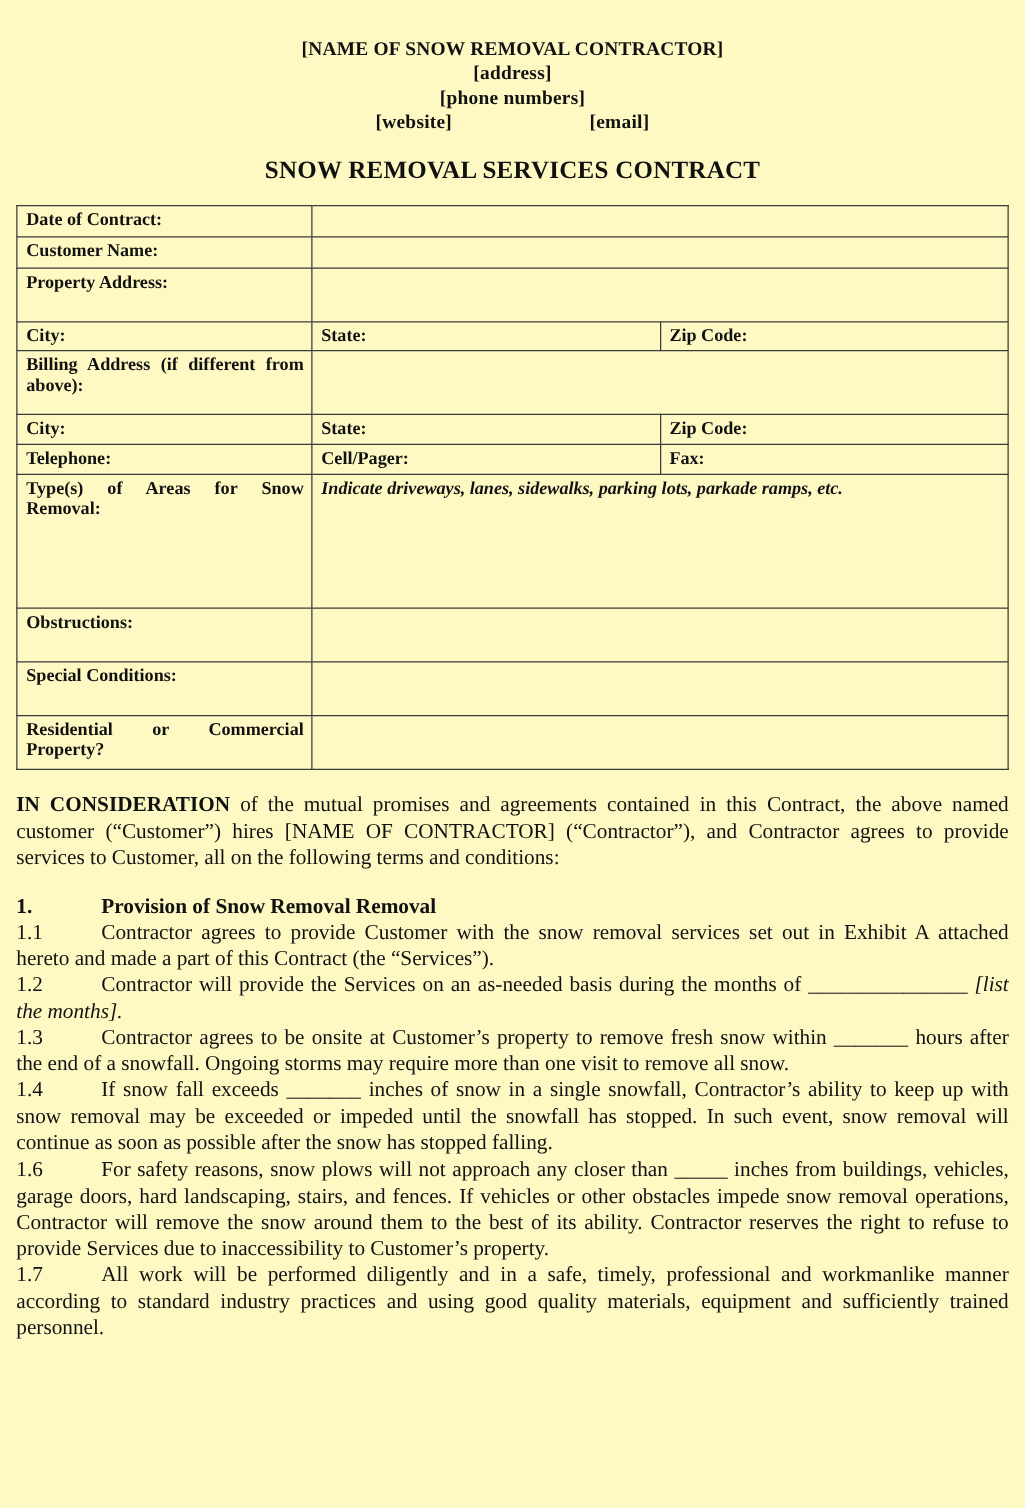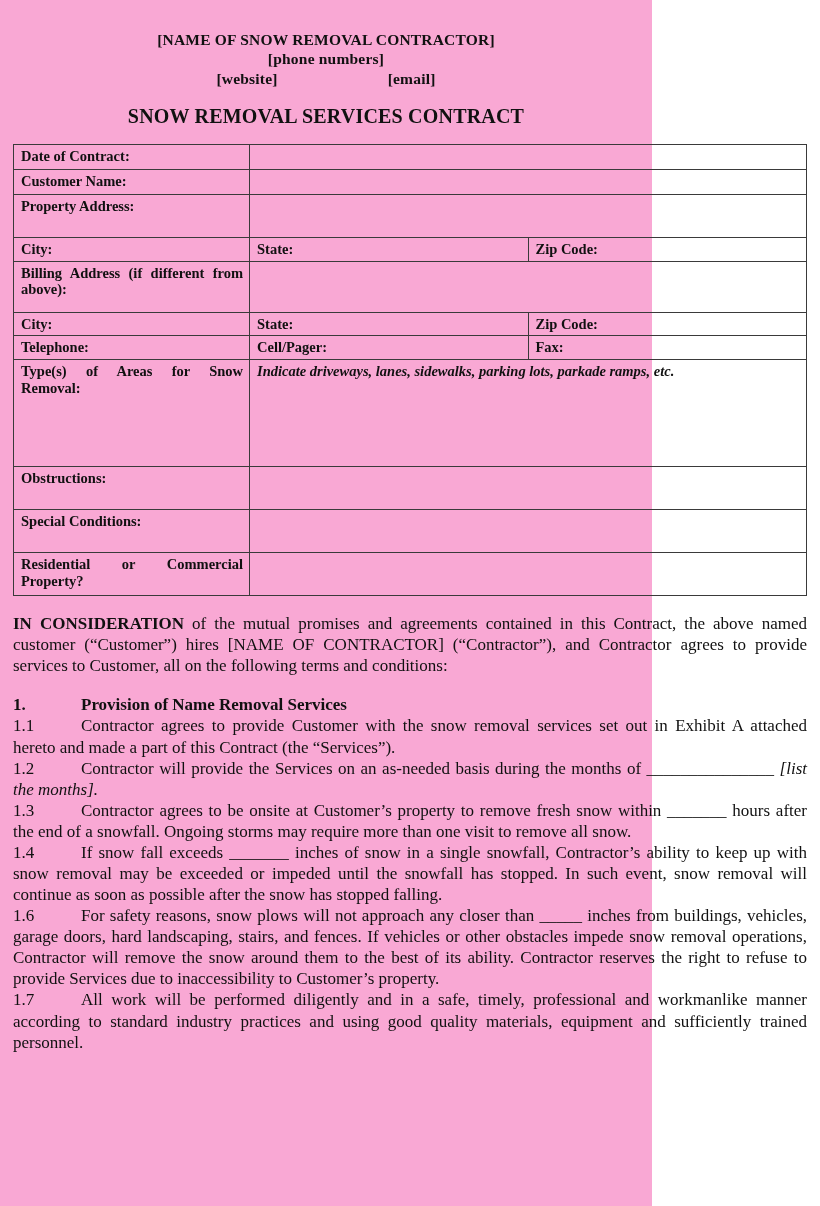--- a/index.html
+++ b/index.html
@@ -7,25 +7,25 @@
     padding: 0;
     background: #ffffff;
   }
   body {
     width: 820px;
     min-height: 1206px;
     font-family: "Liberation Serif", serif;
     color: #111111;
   }
   .page {
-    width: 652px;
+    width: 820px;
     min-height: 1206px;
     box-sizing: border-box;
     padding: 30px 13px 10px 13px;
-    background: #f9a8d4;
+    background: #fef9c3;
   }
   .letterhead {
     text-align: center;
     font-weight: bold;
     font-size: 15.5px;
     line-height: 1.25;
     letter-spacing: 0.2px;
   }
   .letterhead .line {
     display: block;
@@ -114,20 +114,21 @@
     width: 68px;
   }
 </style>
 </head>
 <body>
 
 <div class="page">
 
   <div class="letterhead">
     <span class="line">[NAME OF SNOW REMOVAL CONTRACTOR]</span>
+    <span class="line">[address]</span>
     <span class="line">[phone numbers]</span>
     <span class="lh-split">
       <span class="w">[website]</span><span class="gap"></span><span class="w">[email]</span>
     </span>
   </div>
 
   <div class="doc-title">SNOW REMOVAL SERVICES CONTRACT</div>
 
   <table class="form">
     <tbody>
@@ -178,21 +179,21 @@
       <td class="lbl">Residential or Commercial Property?</td>
       <td class="val h-md" colspan="2"></td>
     </tr>
   </tbody>
     </table>
 
   <div class="body-text">
 
     <div class="para first"><span class="b">IN CONSIDERATION</span><span> of the mutual promises and agreements contained in this Contract, the above named customer (“Customer”) hires [NAME OF CONTRACTOR] (“Contractor”), and Contractor agrees to provide services to Customer, all on the following terms and conditions:</span></div>
 
-    <div class="clause-head"><span class="num">1.</span><span>Provision of Name Removal Services</span></div>
+    <div class="clause-head"><span class="num">1.</span><span>Provision of Snow Removal Removal</span></div>
 
     <div class="para clause"><span class="num">1.1</span><span>Contractor agrees to provide Customer with the snow removal services set out in Exhibit A attached hereto and made a part of this Contract (the “Services”).</span></div>
 
     <div class="para clause"><span class="num">1.2</span><span>Contractor will provide the Services on an as-needed basis during the months of _______________ </span><span class="it">[list the months].</span></div>
 
     <div class="para clause"><span class="num">1.3</span><span>Contractor agrees to be onsite at Customer’s property to remove fresh snow within _______ hours after the end of a snowfall. Ongoing storms may require more than one visit to remove all snow.</span></div>
 
     <div class="para clause"><span class="num">1.4</span><span>If snow fall exceeds _______ inches of snow in a single snowfall, Contractor’s ability to keep up with snow removal may be exceeded or impeded until the snowfall has stopped. In such event, snow removal will continue as soon as possible after the snow has stopped falling.</span></div>
 
 

